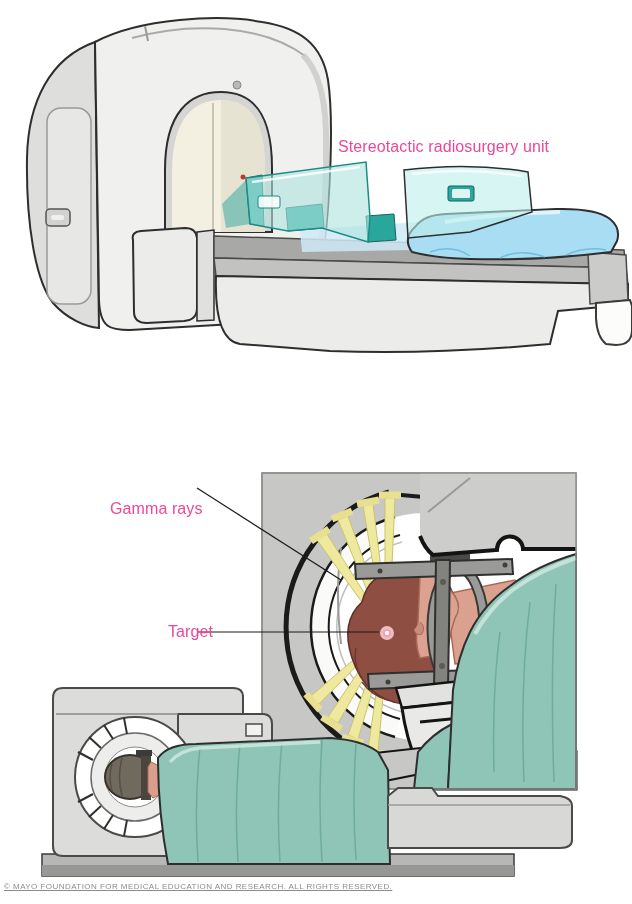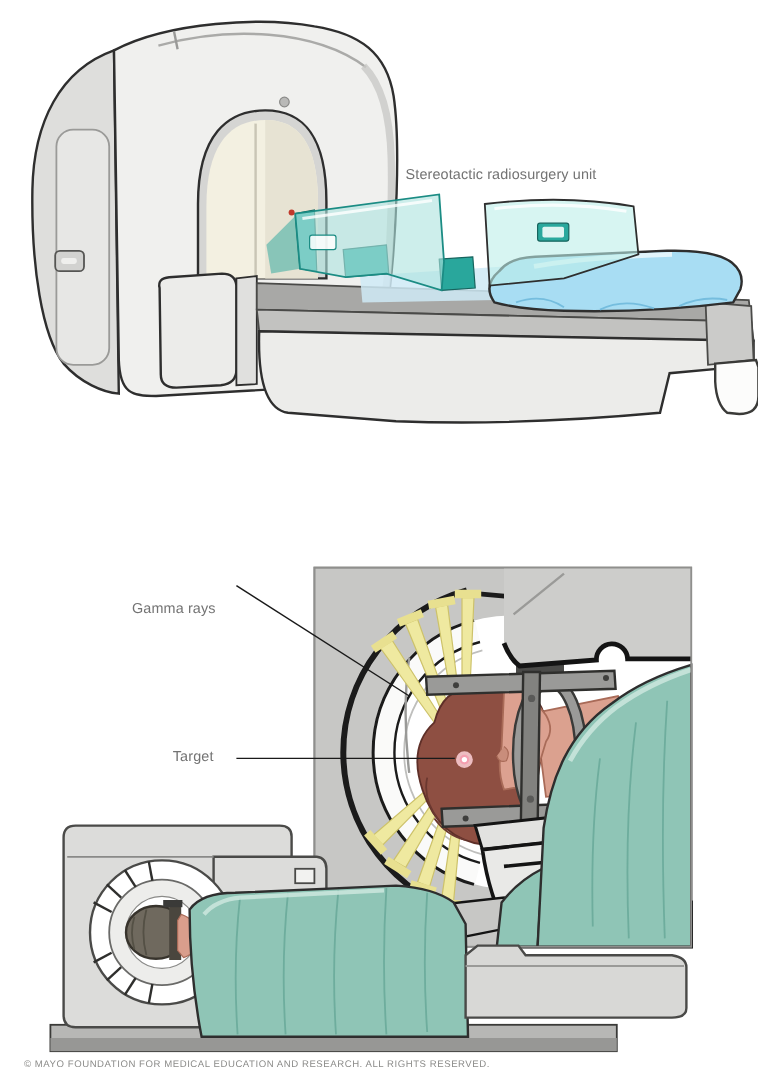--- a/index.html
+++ b/index.html
@@ -8,35 +8,36 @@
     width:632px;height:904px;
     background:#ffffff;
     font-family:"Liberation Sans", sans-serif;
     overflow:hidden;
   }
   .illus{position:absolute;left:0;}
   #top-illus{top:0;}
   #bottom-illus{top:452px;}
   .fig-label{
     position:absolute;
-    font-size:12px;
-    color:#737373;
+    font-size:16px;
+    color:#ec4899;
     white-space:nowrap;
     letter-spacing:.1px;
   }
   #label-unit{left:338px;top:138px;}
   #label-gamma{left:110px;top:500px;}
-  #label-target{left:144px;top:623px;}
+  #label-target{left:168px;top:623px;}
   .copyright{
     position:absolute;
-    left:20px;top:882px;
+    left:4px;top:882px;
     font-size:8px;
     letter-spacing:.45px;
     color:#8c8c8a;
     white-space:nowrap;
+    text-decoration:underline;
   }
 </style>
 </head>
 <body>
 
 <div class="canvas">
 
   <svg id="top-illus" class="illus" width="632" height="452" viewBox="0 0 632 452">
 
     <g>

